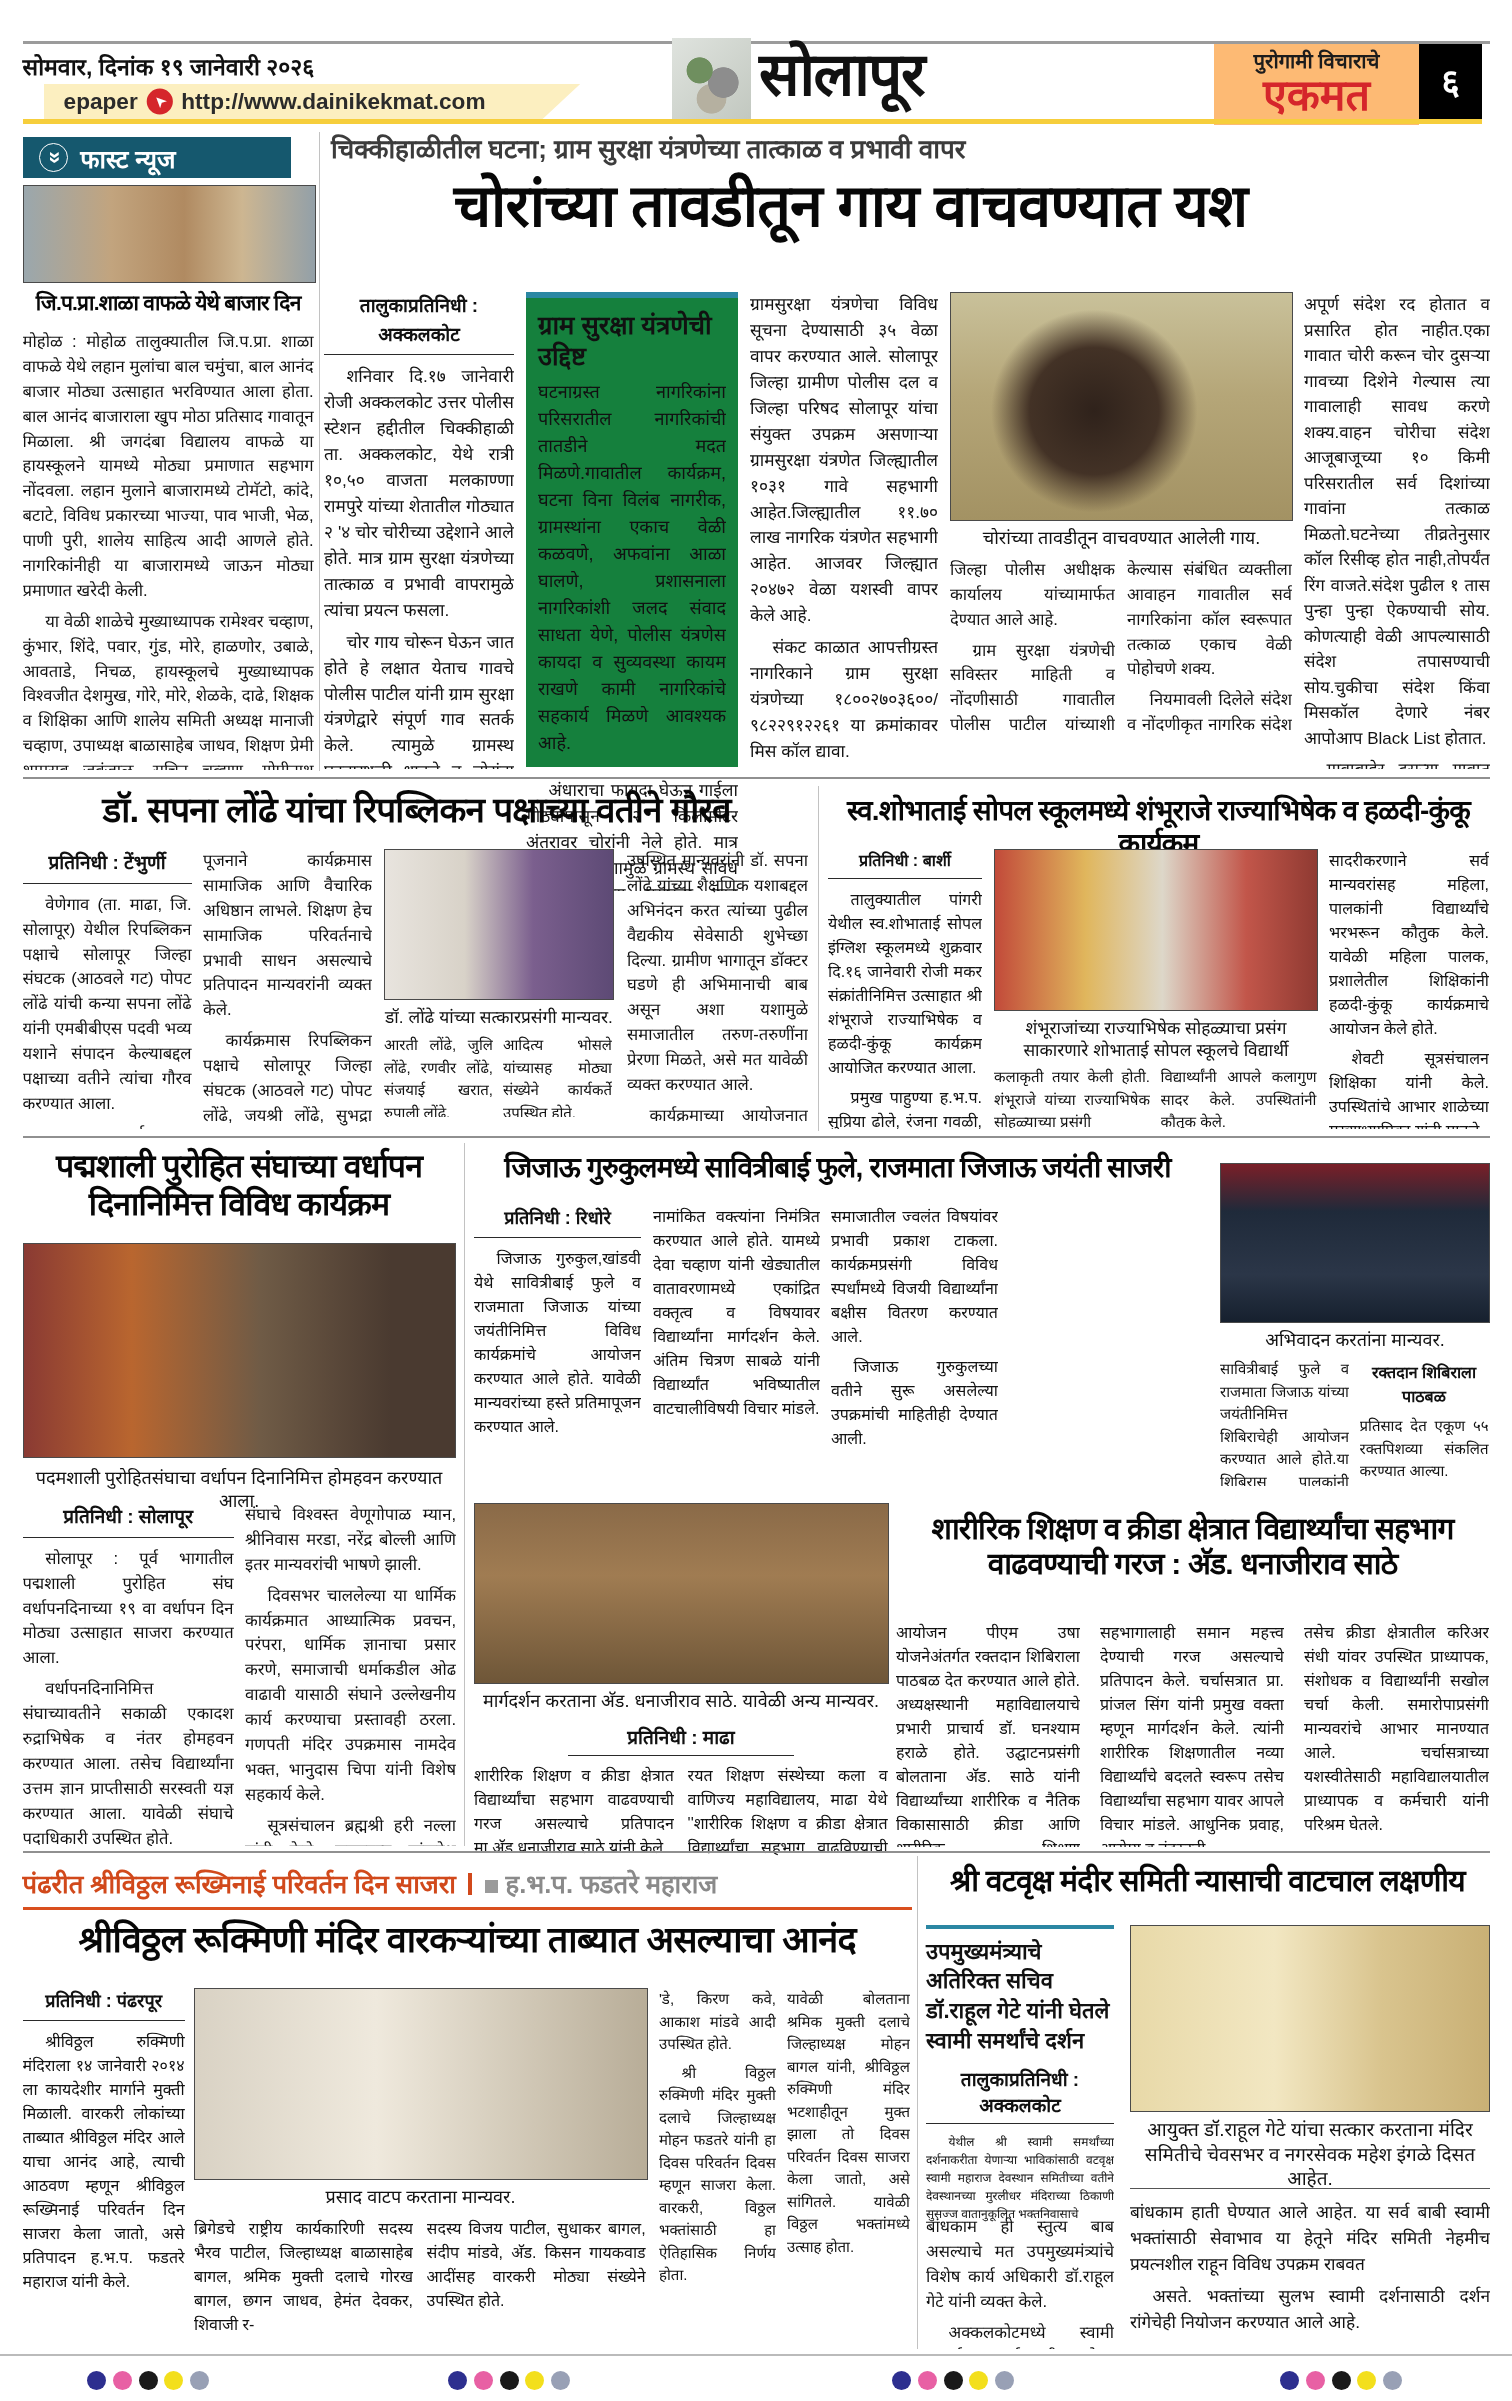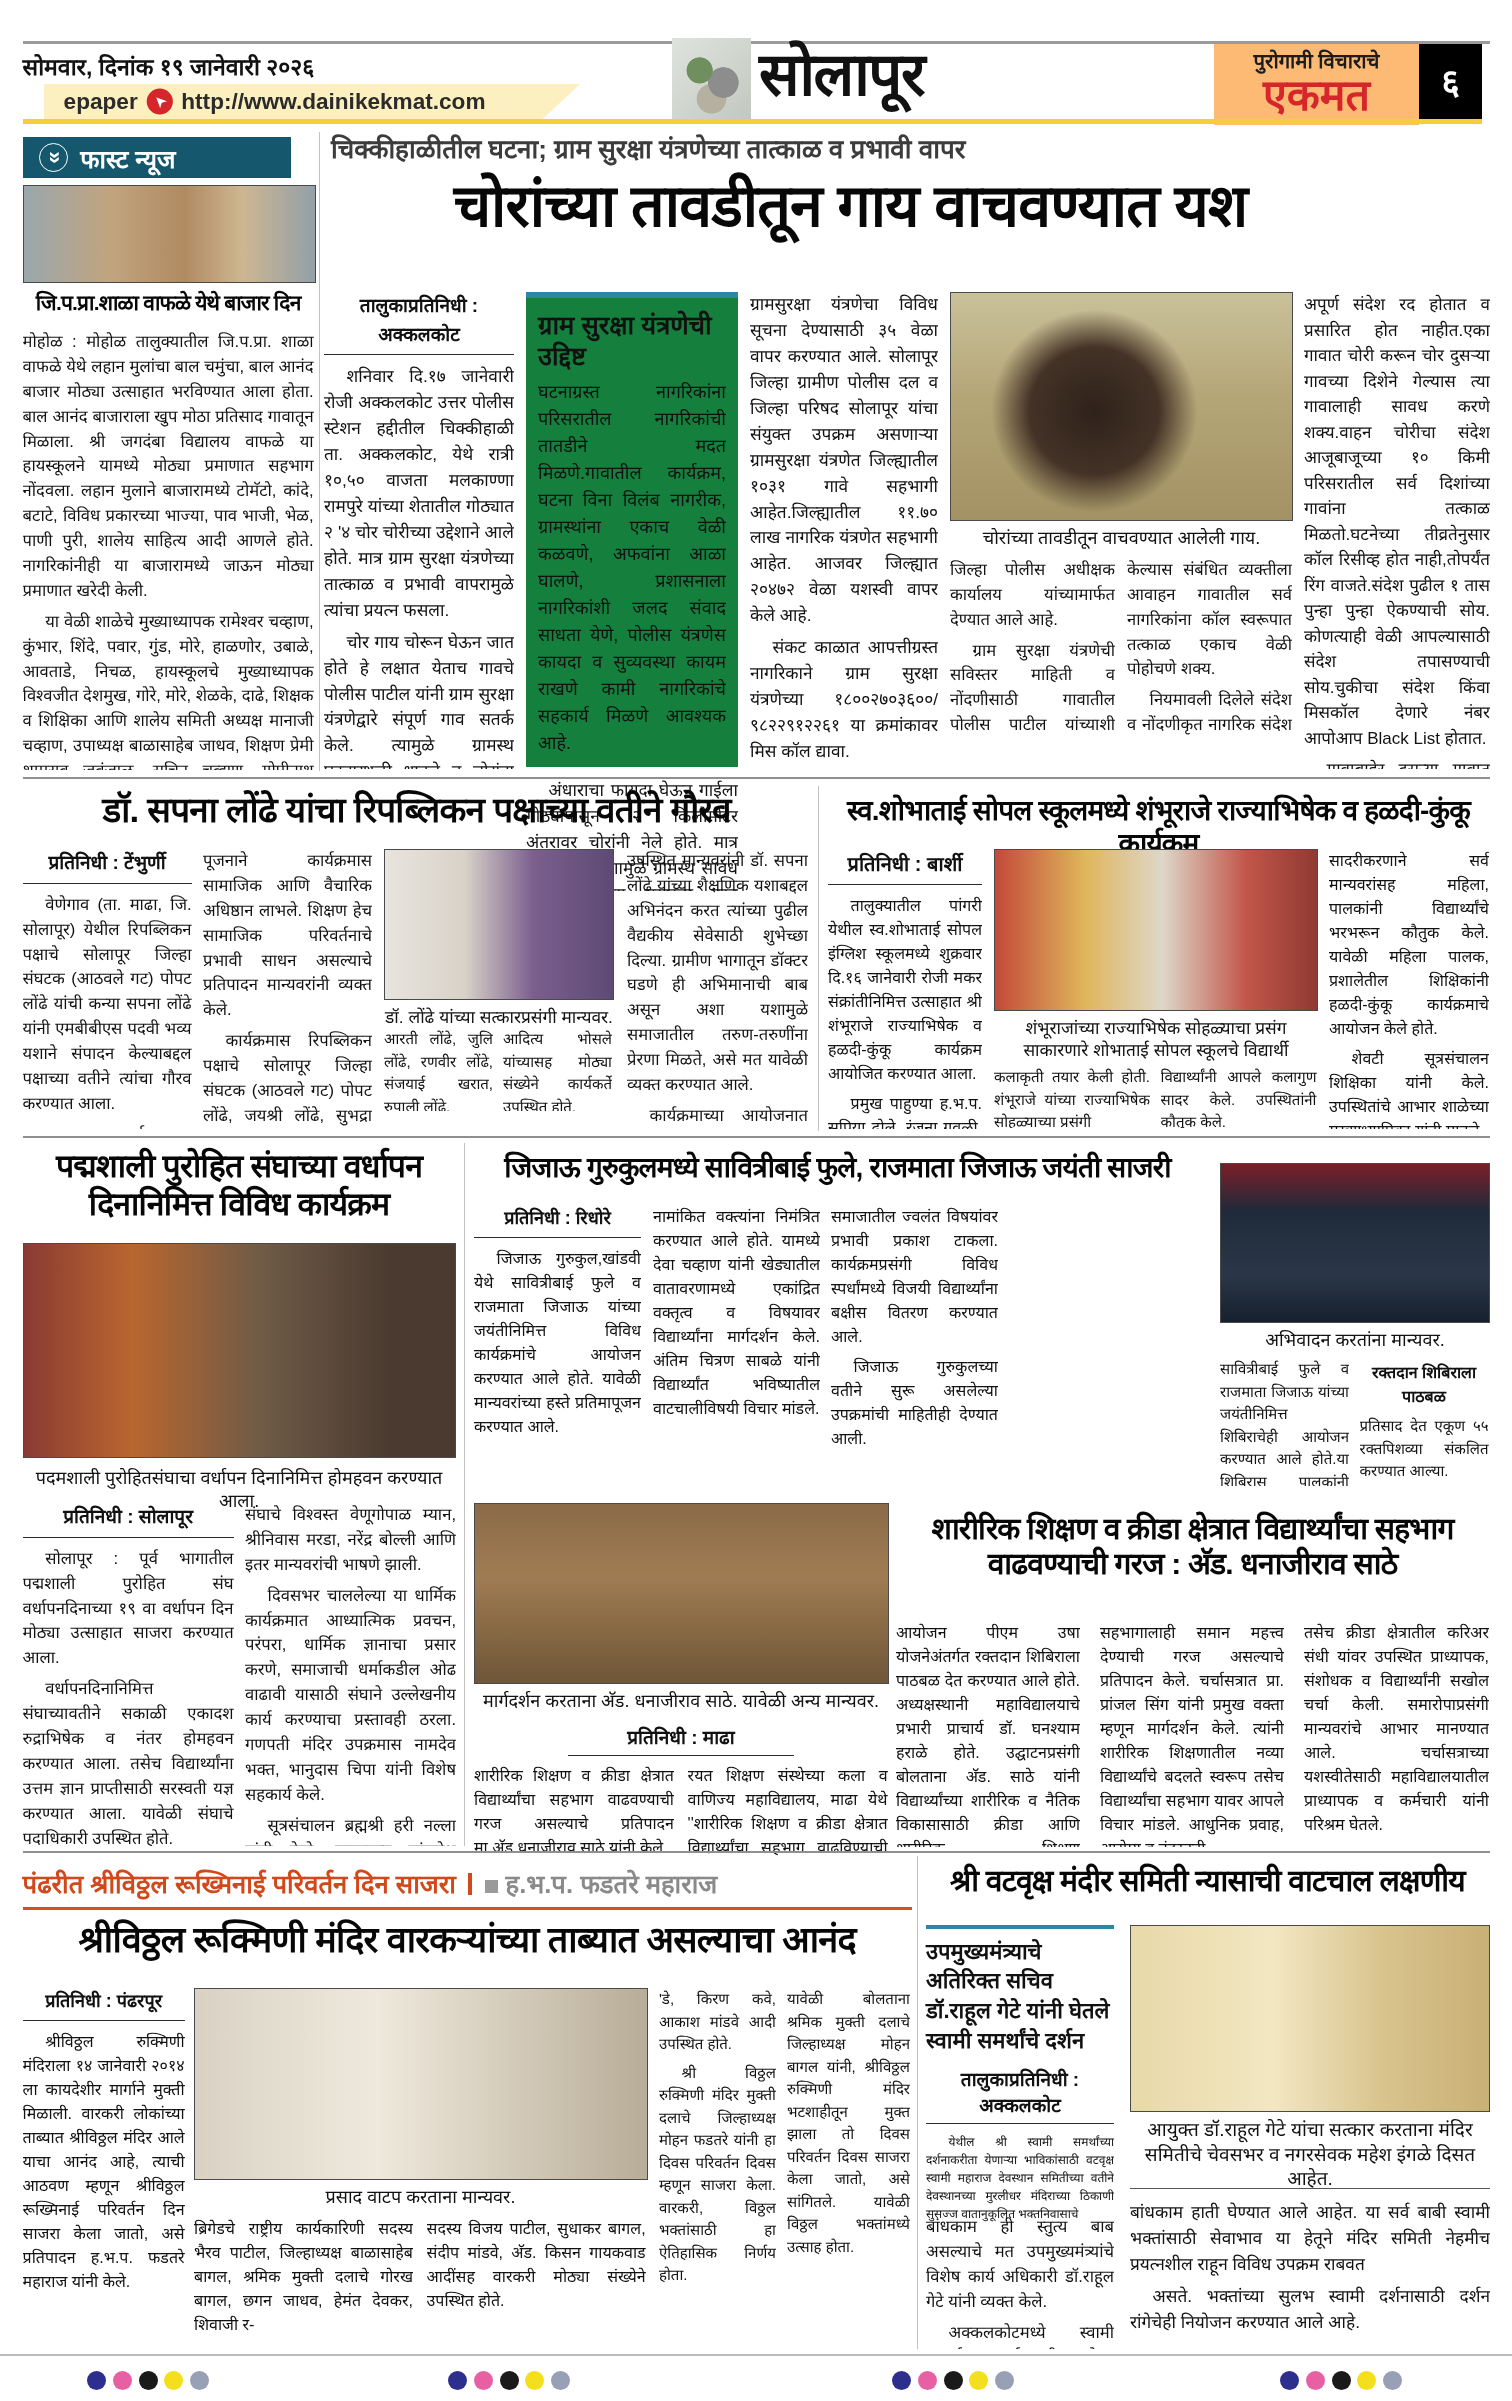--- a/index.html
+++ b/index.html
@@ -142,39 +142,39 @@
     <p class="p">वेणेगाव (ता. माढा, जि. सोलापूर) येथील रिपब्लिकन पक्षाचे सोलापूर जिल्हा संघटक (आठवले गट) पोपट लोंढे यांची कन्या सपना लोंढे यांनी एमबीबीएस पदवी भव्य यशाने संपादन केल्याबद्दल पक्षाच्या वतीने त्यांचा गौरव करण्यात आला.</p>
     <p class="p">सत्कार कार्यक्रमाच्या प्रारंभी भारतरत्न डॉ. बाबासाहेब आंबेडकर यांच्या प्रतिमेचे पूजन करण्यात आले.</p>
   </div>
   <div class="abs c" style="left:203px;top:849px;width:169px;height:280px;font-size:16.6px">
     <p class="p ni">पूजनाने कार्यक्रमास सामाजिक आणि वैचारिक अधिष्ठान लाभले. शिक्षण हेच सामाजिक परिवर्तनाचे प्रभावी साधन असल्याचे प्रतिपादन मान्यवरांनी व्यक्त केले.</p>
     <p class="p">कार्यक्रमास रिपब्लिकन पक्षाचे सोलापूर जिल्हा संघटक (आठवले गट) पोपट लोंढे, जयश्री लोंढे, सुभद्रा खरात, रुक्मिणी लोंढे, शंकर लोंढे, अनिता लोंढे, सीमा लोंढे, निर्मला लोंढे, शोभा लोंढे,</p>
   </div>
   <div class="abs" style="left:384px;top:849px;width:230px">
     <div class="ph ph-felicit" style="width:228px;height:149px"></div>
     <div class="cap" style="font-size:17.3px">डॉ. लोंढे यांच्या सत्कारप्रसंगी मान्यवर.</div>
-    <div style="display:flex;gap:10px;margin-top:0">
+    <div style="display:flex;gap:10px;margin-top:6px">
       <div class="c" style="width:109px;height:83px;font-size:15px">
         <p class="p ni">आरती लोंढे, जुलि लोंढे, रणवीर लोंढे, संजयाई खरात, रुपाली लोंढे,</p>
       </div>
       <div class="c" style="width:109px;height:83px;font-size:15px">
         <p class="p ni">आदित्य भोसले यांच्यासह मोठ्या संख्येने कार्यकर्ते उपस्थित होते.</p>
       </div>
     </div>
   </div>
   <div class="abs c" style="left:627px;top:849px;width:181px;height:280px;font-size:16.6px">
     <p class="p ni">उपस्थित मान्यवरांनी डॉ. सपना लोंढे यांच्या शैक्षणिक यशाबद्दल अभिनंदन करत त्यांच्या पुढील वैद्यकीय सेवेसाठी शुभेच्छा दिल्या. ग्रामीण भागातून डॉक्टर घडणे ही अभिमानाची बाब असून अशा यशामुळे समाजातील तरुण-तरुणींना प्रेरणा मिळते, असे मत यावेळी व्यक्त करण्यात आले.</p>
     <p class="p">कार्यक्रमाच्या आयोजनात नियोजनबद्ध सहभागाबद्दल शेवटी उपस्थितांचे आभार मानून कार्यक्रमाची सांगता करण्यात आली.</p>
   </div>
 
   <div class="vl" style="left:818px;top:786px;height:345px"></div>
 
   <div class="abs hl" style="left:828px;top:794px;width:661px;font-size:28px">स्व.शोभाताई सोपल स्कूलमध्ये शंभूराजे राज्याभिषेक व हळदी-कुंकू कार्यक्रम</div>
   <div class="abs c" style="left:828px;top:849px;width:154px;height:280px;font-size:16px">
-    <div class="by" style="font-size:20px">प्रतिनिधी : बार्शी</div>
+    <div class="by" style="font-size:16px">प्रतिनिधी : बार्शी</div>
     <p class="p">तालुक्यातील पांगरी येथील स्व.शोभाताई सोपल इंग्लिश स्कूलमध्ये शुक्रवार दि.१६ जानेवारी रोजी मकर संक्रांतीनिमित्त उत्साहात श्री शंभूराजे राज्याभिषेक व हळदी-कुंकू कार्यक्रम आयोजित करण्यात आला.</p>
     <p class="p">प्रमुख पाहुण्या ह.भ.प. सुप्रिया ढोले, रंजना गवळी, रेखा मस्के, अध्यक्षस्थानी शामल मोरे होत्या. यावेळी वादिवस्त महिलांमध्ये मनोरंजनात्मक खेळ घेण्यात आले.</p>
   </div>
   <div class="abs" style="left:994px;top:849px;width:324px">
     <div class="ph ph-school" style="width:322px;height:160px"></div>
     <div class="cap" style="font-size:17.3px">शंभूराजांच्या राज्याभिषेक सोहळ्याचा प्रसंग साकारणारे शोभाताई सोपल स्कूलचे विद्यार्थी</div>
     <div style="display:flex;gap:10.5px;margin-top:4.5px">
       <div class="c" style="width:156px;height:62px;font-size:15px">
         <p class="p ni">कलाकृती तयार केली होती. शंभूराजे यांच्या राज्याभिषेक सोहळ्याच्या प्रसंगी</p>
       </div>

